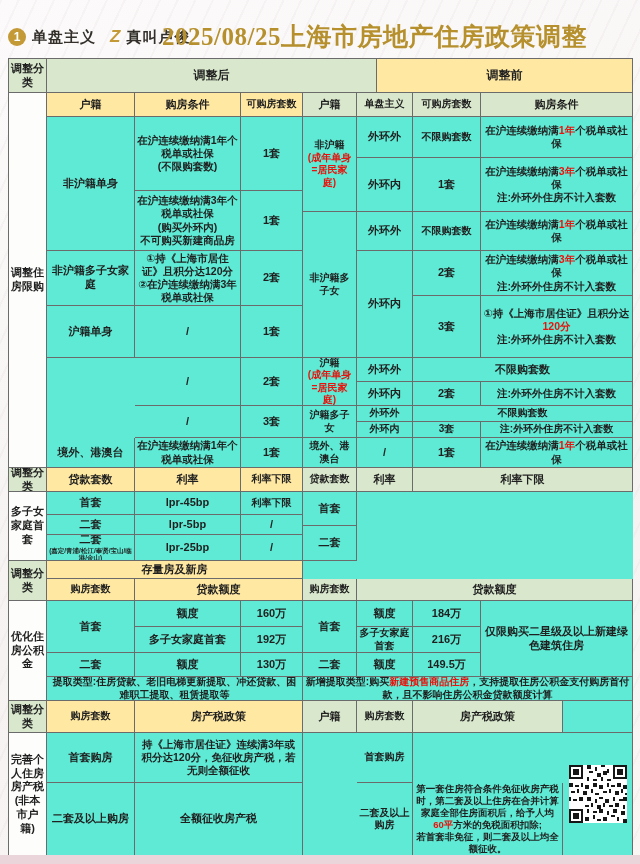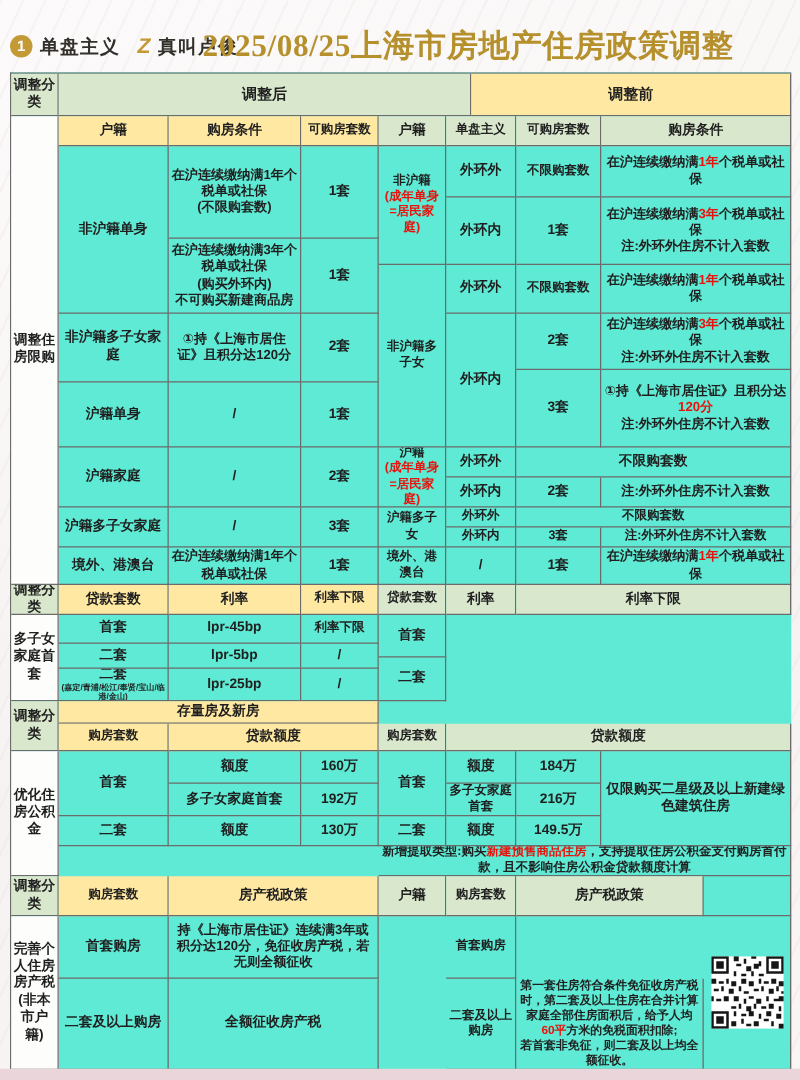--- a/index.html
+++ b/index.html
@@ -84,32 +84,31 @@
         <div class="c f105" style="grid-area:3/2/4/3">
           <div class="ln">在沪连续缴纳满3年个税单或社保</div>
           <div class="ln">(购买外环内)</div>
           <div class="ln">不可购买新建商品房</div>
         </div>
         <div class="c" style="grid-area:3/3/4/4">1套</div>
 
         <div class="c" style="grid-area:4/1/5/2">非沪籍多子女家庭</div>
         <div class="c f105" style="grid-area:4/2/5/3">
           <div class="ln">①持《上海市居住证》且积分达120分</div>
+          <div class="ln">②在沪连续缴纳满3年税单或社保</div>
         </div>
         <div class="c" style="grid-area:4/3/5/4">2套</div>
 
         <div class="c" style="grid-area:5/1/6/2">沪籍单身</div>
         <div class="c" style="grid-area:5/2/6/3">/</div>
         <div class="c" style="grid-area:5/3/6/4">1套</div>
 
-        <div class="c" style="grid-area:6/1/7/2">沪籍家庭</div>
         <div class="c" style="grid-area:6/2/7/3">/</div>
         <div class="c" style="grid-area:6/3/7/4">2套</div>
 
-        <div class="c" style="grid-area:7/1/8/2">沪籍多子女家庭</div>
         <div class="c" style="grid-area:7/2/8/3">/</div>
         <div class="c" style="grid-area:7/3/8/4">3套</div>
 
         <div class="c" style="grid-area:8/1/9/2">境外、港澳台</div>
         <div class="c f105" style="grid-area:8/2/9/3">在沪连续缴纳满1年个税单或社保</div>
         <div class="c" style="grid-area:8/3/9/4">1套</div>
       </div>
 
       <div class="grid gr" style="grid-template-columns:54px 56px 68px 152px;grid-template-rows:24px 41px 54px 39px 45px 62px 24px 24px 16px 16px 30px">
         <div class="c gh" style="grid-area:1/1/2/2">户籍</div>
@@ -224,20 +223,21 @@
         <div class="c yh f10" style="grid-area:2/1/3/2">购房套数</div>
         <div class="c yh" style="grid-area:2/2/3/4">贷款额度</div>
         <div class="c" style="grid-area:3/1/5/2">首套</div>
         <div class="c" style="grid-area:3/2/4/3">额度</div>
         <div class="c" style="grid-area:3/3/4/4">160万</div>
         <div class="c" style="grid-area:4/2/5/3">多子女家庭首套</div>
         <div class="c" style="grid-area:4/3/5/4">192万</div>
         <div class="c" style="grid-area:5/1/6/2">二套</div>
         <div class="c" style="grid-area:5/2/6/3">额度</div>
         <div class="c" style="grid-area:5/3/6/4">130万</div>
+        <div class="c f10" style="grid-area:6/1/7/4">提取类型:住房贷款、老旧电梯更新提取、冲还贷款、困难职工提取、租赁提取等</div>
       </div>
 
       <div class="grid gr" style="grid-template-columns:54px 56px 68px 152px;grid-template-rows:18px 22px 26px 26px 24px 24px">
         <div class="c gh f10" style="grid-area:2/1/3/2">购房套数</div>
         <div class="c gh" style="grid-area:2/2/3/5">贷款额度</div>
         <div class="c" style="grid-area:3/1/5/2">首套</div>
         <div class="c" style="grid-area:3/2/4/3">额度</div>
         <div class="c" style="grid-area:3/3/4/4">184万</div>
         <div class="c f10" style="grid-area:4/2/5/3">多子女家庭首套</div>
         <div class="c" style="grid-area:4/3/5/4">216万</div>

